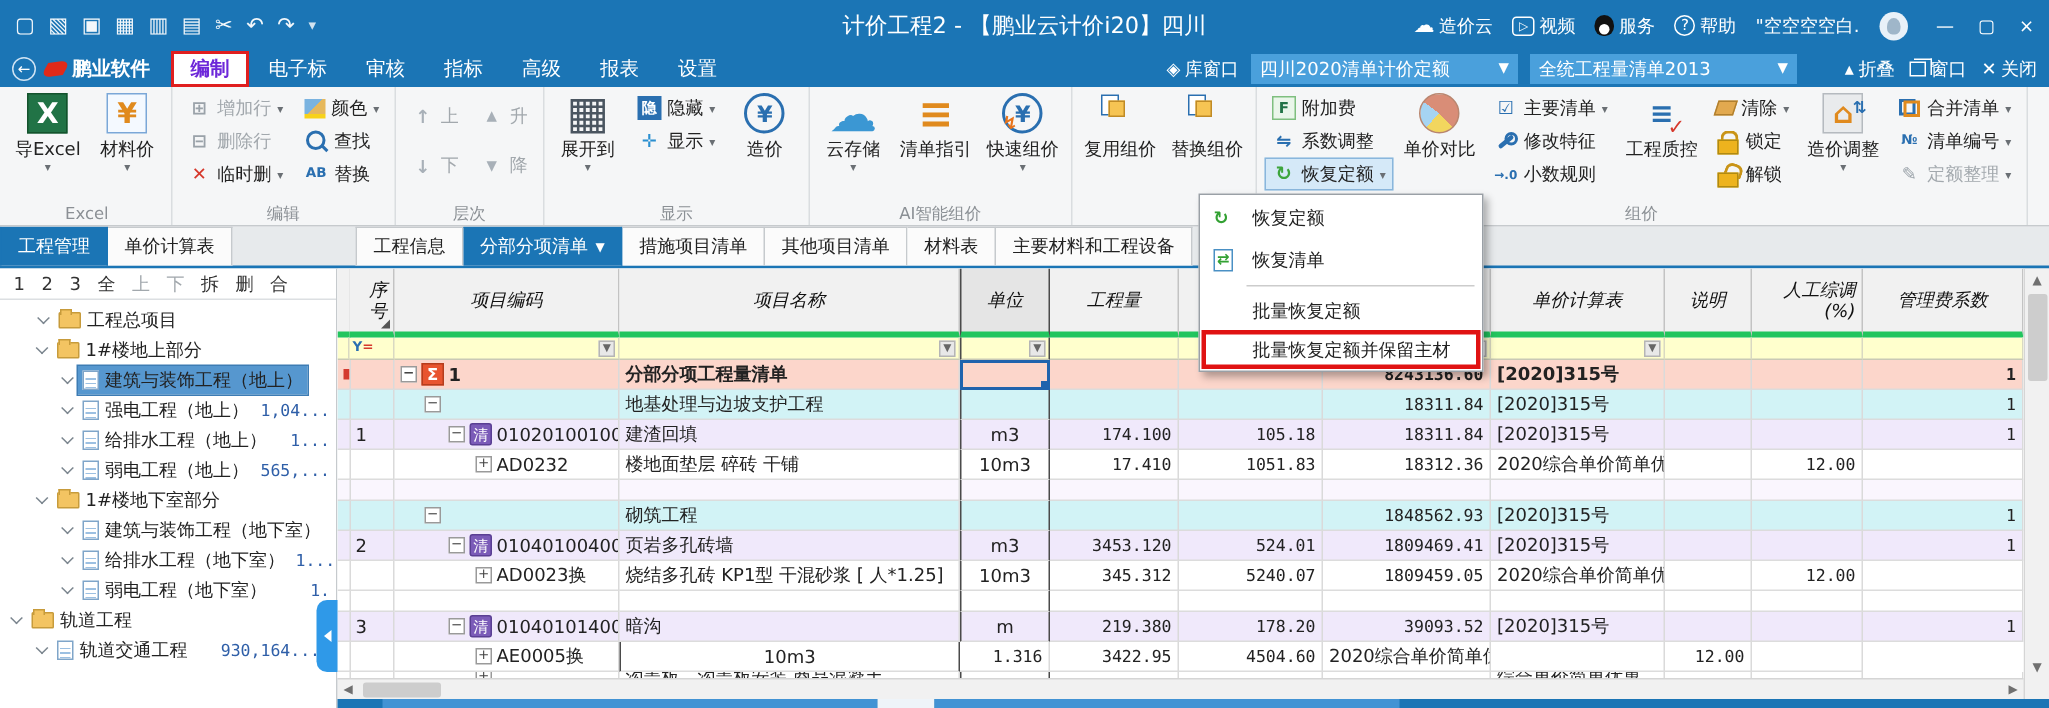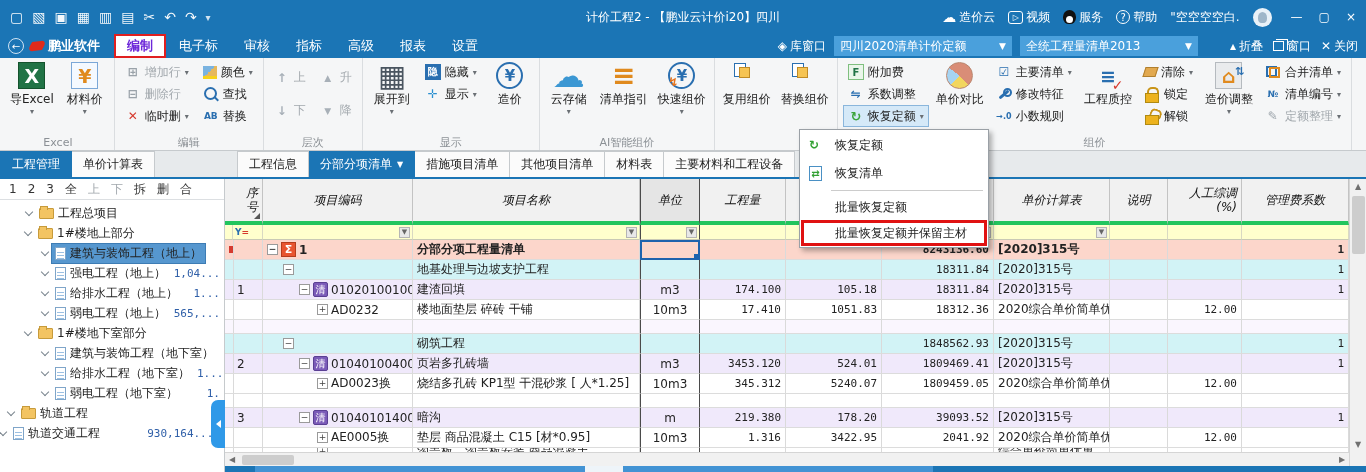--- a/index.html
+++ b/index.html
@@ -5,21 +5,21 @@
   * { margin:0; padding:0; box-sizing:border-box; }
   html,body { background:#888; }
   body { font-family:"DejaVu Sans","Liberation Sans",sans-serif; font-size:12px; color:#222; }
   .app { width:1366px; height:472px; position:relative; background:#fff; overflow:hidden; }
 
   
   .titlebar { height:34px; background:#1b75b5; display:flex; align-items:center; color:#fff; position:relative; }
   .qa { display:flex; gap:9px; padding-left:10px; align-items:center; font-size:14px; }
   .qa span { opacity:.95; cursor:default; }
   .qa .sm { font-size:10px; opacity:.8; }
-  .win-title { position:absolute; left:50%; transform:translateX(-50%); font-size:12px; white-space:nowrap;text-align:right; }
+  .win-title { position:absolute; left:50%; transform:translateX(-50%); font-size:15px; white-space:nowrap;text-align:right; }
   .tb-right { margin-left:auto; display:flex; align-items:center; gap:13px; padding-right:10px; font-size:12px; white-space:nowrap; }
   .tb-item { display:flex; align-items:center; gap:3px; }
   .circle-q { width:14px; height:14px; border:1px solid #fff; border-radius:50%; font-size:10px; display:flex; align-items:center; justify-content:center; }
   .vid-box { width:15px; height:13px; border:1px solid #fff; border-radius:3px; font-size:8px; display:flex; align-items:center; justify-content:center; }
   .penguin { width:13px; height:14px; background:#111; border-radius:50% 50% 45% 45%; position:relative; }
   .penguin::after { content:""; position:absolute; left:3px; top:6px; width:7px; height:7px; background:#fff; border-radius:50%; }
   .avatar { width:19px; height:19px; border-radius:50%; background:#e9f1f8; position:relative; }
   .avatar::after { content:""; position:absolute; left:5px; top:4px; width:9px; height:11px; background:#9fb6c9; border-radius:50% 50% 40% 40%; }
   .winbtns { display:flex; gap:16px; margin-left:6px; font-size:12px; }
 
@@ -601,21 +601,21 @@
             </span>
             <span class="tval">1.</span>
           </div>
           <div class="tnode" style="padding-left: 8px;">
             <span class="chev"></span>
             <span class="selwrap">
               <span class="folder"></span>
               <span class="tlabel">轨道工程</span>
             </span>
           </div>
-          <div class="tnode" style="">
+          <div class="tnode" style="padding-left: 25px;">
             <span class="chev"></span>
             <span class="selwrap">
               <span class="docic"></span>
               <span class="tlabel">轨道交通工程</span>
             </span>
             <span class="tval">930,164....</span>
           </div>
         </div>
       <div class="collapse-handle"></div>
     </div>
@@ -930,34 +930,31 @@
                 <span>1</span>
               </div>
             </div>
             <div class="tgrid trow r-sub">
               <div class="cell c-marker"></div>
               <div class="cell c-seq"></div>
               <div class="cell c-code codecell" style="padding-left: 54px;">
                 <span class="expbox">+</span>
                 <span>AE0005换</span>
               </div>
-              <div class="cell c-name">
-                <span>垫层 商品混凝土 C15 [材*0.95]</span>
-              </div>
               <div class="cell c-unit">
                 <span>10m3</span>
               </div>
               <div class="cell c-qty c-num">
                 <span>1.316</span>
               </div>
               <div class="cell c-price c-num">
                 <span>3422.95</span>
               </div>
               <div class="cell c-total c-num">
-                <span>2041.92</span>
+                <span>4504.60</span>
               </div>
               <div class="cell c-calc">
                 <span>2020综合单价简单优惠</span>
               </div>
               <div class="cell c-note"></div>
               <div class="cell c-labor c-num">
                 <span>12.00</span>
               </div>
               <div class="cell c-mgmt c-num"></div>
             </div>

